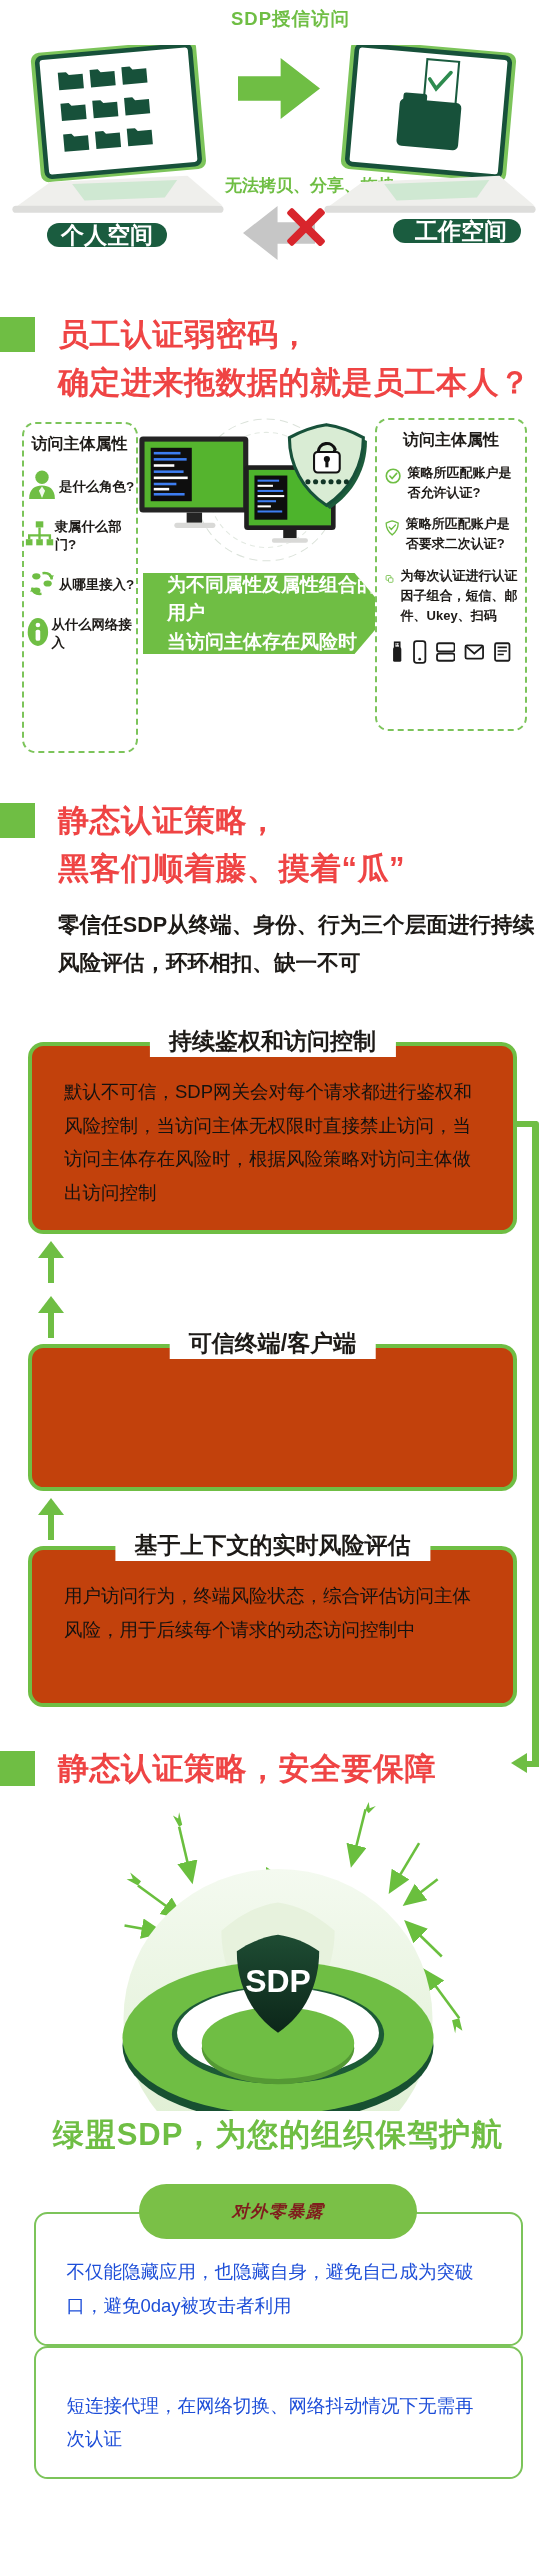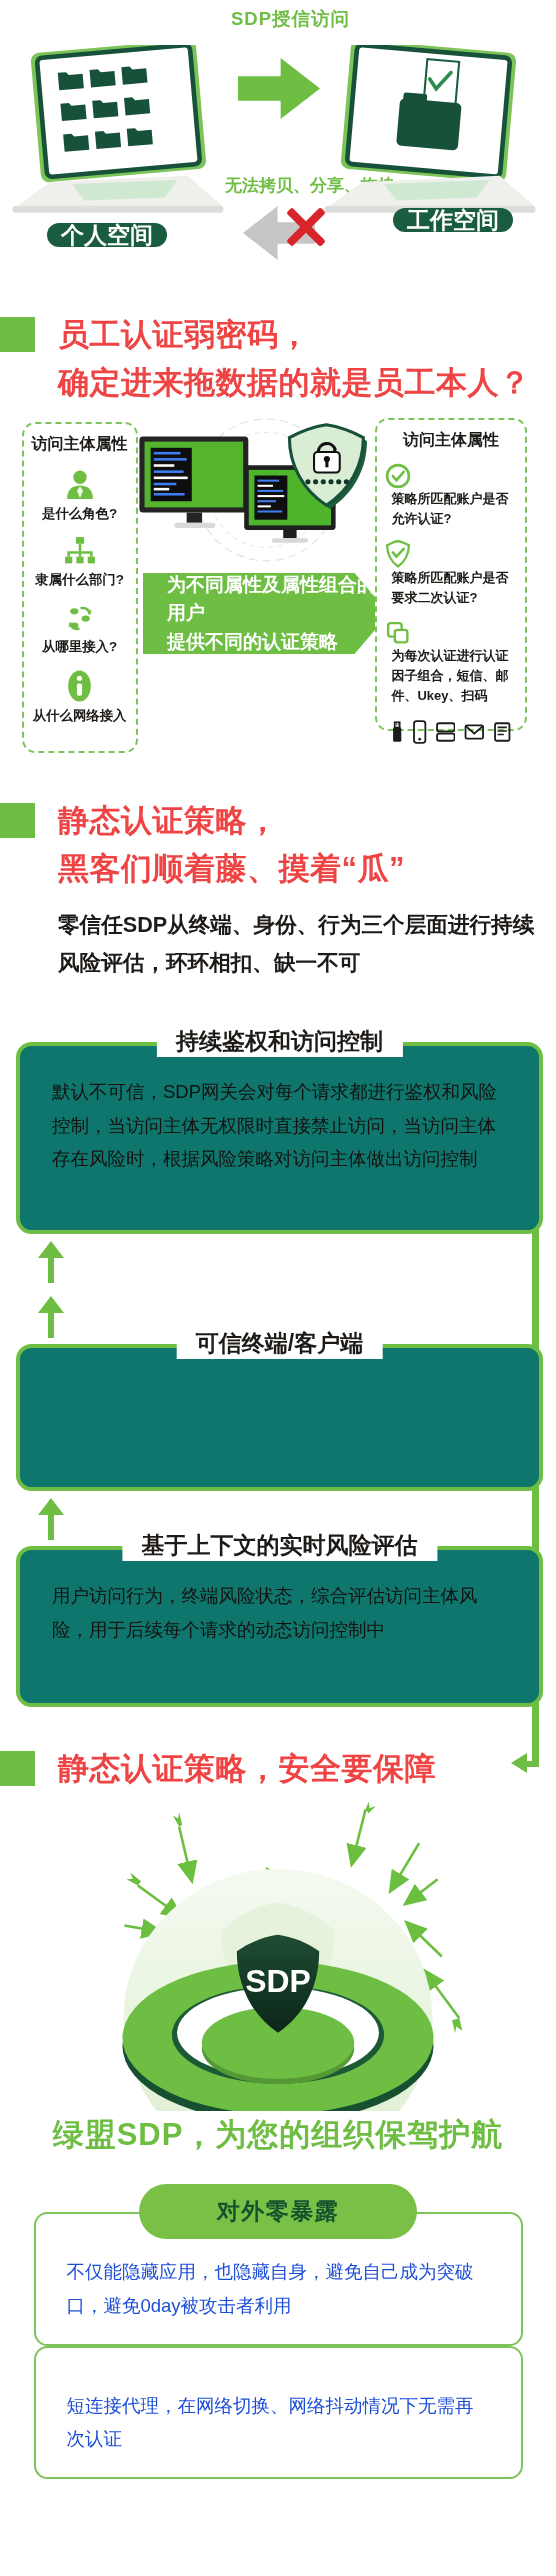--- a/index.html
+++ b/index.html
@@ -17,53 +17,53 @@
   .arr-l{position:absolute;left:243px;top:206px;width:72px;height:54px;background:#c6c6c6;
          clip-path:polygon(100% 30%,48% 30%,48% 0,0 50%,48% 100%,48% 70%,100% 70%);}
   .x-mark{position:absolute;left:282px;top:205px;width:44px;height:44px;z-index:2;}
   .x-mark::before,.x-mark::after{content:"";position:absolute;left:19.6px;top:-2.1px;width:8.2px;height:48px;
          background:#d8252c;border-radius:2.1px;}
   .x-mark::before{transform:rotate(45deg);} .x-mark::after{transform:rotate(-45deg);}
   .laptopL{position:absolute;left:6.2px;top:45px;}
   .laptopR{position:absolute;left:315px;top:45px;}
   .space-badge{position:absolute;width:120px;height:24px;background:#1a5c3f;border-radius:12px;
                color:#fff;font-size:23px;font-weight:800;display:flex;align-items:center;justify-content:center;}
-  .badgeL{left:47px;top:223px;} .badgeR{left:393px;top:208px;}
+  .badgeL{left:47px;top:223px;} .badgeR{left:393px;top:219px;padding-left:8px;}
 
   
   .sec-head{position:relative;padding-left:58px;margin-right:10.3px;}
   .sec-marker{position:absolute;left:0;top:6.2px;width:35px;height:35px;background:#6fbe44;}
   .sec-line{font-size:31px;font-weight:900;line-height:1.55;color:#ef4444;letter-spacing:0.5px;}
   .h1{margin-top:19.6px;} .h2{margin-top:33px;} .h3{margin-top:38px;}
 
   
   .attr{position:relative;height:346px;margin-top:11.3px;}
   .dash-panel{position:absolute;border:2.1px dashed #7cc45a;border-radius:13.4px;background:#fff;}
   .panelL{left:21.6px;top:4.1px;width:112px;height:327px;}
   .panelR{left:375px;top:0px;width:148px;height:309px;}
   .panel-title{font-size:16px;font-weight:800;text-align:center;margin-top:10.3px;color:#1d1a17;}
-  .pl-item{display:flex;flex-direction:column;align-items:center;margin-top:13.4px;}
+  .pl-item{display:flex;flex-direction:row;align-items:center;margin-top:13.4px;justify-content:center;}
   .pl-item .lbl{font-size:13.4px;color:#1d1a17;margin-top:4.1px;font-weight:600;}
-  .pr-item{display:flex;align-items:flex-start;margin:11.3px 7.2px 0 8.2px;flex-direction:column;}
+  .pr-item{display:flex;align-items:flex-start;margin:11.3px 7.2px 0 8.2px;}
   .pr-item .lbl{font-size:13px;line-height:1.55;color:#1d1a17;font-weight:600;margin-left:6.2px;}
   .dev-row{display:flex;justify-content:space-between;margin:13.4px 13.4px 0 13.4px;}
   .center-art{position:absolute;left:135px;top:0;}
   .attr-banner{position:absolute;left:143px;top:155px;width:246px;height:81px;background:#6fbe44;
       clip-path:polygon(0 0,86% 0,100% 50%,86% 100%,0 100%);display:flex;flex-direction:column;
       justify-content:center;padding-left:24px;box-sizing:border-box;}
   .attr-banner div{color:#fff;font-size:19px;font-weight:800;line-height:1.5;}
 
   
   .intro{padding-left:58px;padding-right:15.5px;margin-top:13.4px;font-size:21.6px;font-weight:700;
          line-height:1.75;color:#1d1a17;}
 
   
   .ztwrap{position:relative;margin-top:36px;padding-top:24px;}
-  .zbox{position:relative;margin-left:16px;width:527px;box-sizing:border-box;border:4.1px solid #6fbe44;
-        border-radius:15.5px;background:#0f766e;}
+  .zbox{position:relative;margin-left:28px;width:489px;box-sizing:border-box;border:4.1px solid #6fbe44;
+        border-radius:15.5px;background:#c2410c;}
   .zbox-title{position:absolute;top:-19.6px;left:50%;transform:translateX(-50%);background:#fff;
         padding:0 19.6px;font-size:23px;font-weight:900;white-space:nowrap;color:#1d1a17;}
   .zbox-body{padding:29px 27px 15.5px 32px;font-size:18.5px;line-height:1.82;color:#141210;font-weight:500;}
   .b1{height:192px;} .b2{height:147px;} .b3{height:147px;} .b4{height:161px;}
   .gap{height:55px;display:flex;align-items:center;}
   .up-arrow{margin-left:38px;display:flex;flex-direction:column;align-items:center;}
   .up-arrow .head{width:0;height:0;border-left:13px solid transparent;border-right:13px solid transparent;
         border-bottom:17.5px solid #6fbe44;}
   .up-arrow .stem{width:6.2px;height:25px;background:#6fbe44;}
   .conn-v{position:absolute;right:17.5px;top:103px;width:6.2px;height:646px;background:#6fbe44;border-radius:3.1px;}
@@ -73,21 +73,21 @@
         border-bottom:10.8px solid transparent;border-right:16.5px solid #6fbe44;}
 
   
   .ringart{display:block;margin:9.3px auto 0 auto;}
   .subtitle{margin-top:3.1px;text-align:center;font-size:31px;font-weight:900;color:#6fbe44;letter-spacing:1px;}
 
   
   .features{margin-top:28px;}
   .feature{width:489px;margin:0 auto 27px auto;}
   .pill{width:278px;height:55px;margin:0 auto;background:#7ac047;border-radius:28px;position:relative;z-index:2;
-        display:flex;align-items:center;justify-content:center;color:#14532d;font-size:23px;font-weight:900;letter-spacing:1.5px;}
+        display:flex;align-items:center;justify-content:center;color:#7f1d1d;font-size:17px;font-weight:900;letter-spacing:1.5px;font-style:italic;}
   .fbox{border:2.1px solid #7cc45a;border-radius:13.4px;margin-top:-27px;padding:41px 29px 21.6px 31px;
         font-size:18.5px;line-height:1.8;color:#1d4ed8;font-weight:500;min-height:52px;box-sizing:border-box;}
 </style>
 </head>
 <body>
 
 <div class="page">
 
   <div class="hero">
     <div class="flow-label">SDP授信访问</div>
@@ -244,21 +244,21 @@
               <circle cx="381" cy="124" r="5"></circle>
               <circle cx="396" cy="124" r="5"></circle>
               <circle cx="411" cy="124" r="5"></circle>
             </g>
         </g>
       </svg>
     </div>
 
     <div class="attr-banner">
       <div>为不同属性及属性组合的用户</div>
-      <div>提供不同的认证策略</div>
+      <div>当访问主体存在风险时</div>
     </div>
 
     <div class="dash-panel panelR">
       <div class="panel-title">访问主体属性</div>
       <div class="pr-item">
         <svg width="26" height="26" viewBox="0 0 50 50">
           <circle cx="25" cy="25" r="21" fill="none" stroke="#6fbe44" stroke-width="5"></circle>
           <path d="M15,25 l7,8 l14,-16" fill="none" stroke="#6fbe44" stroke-width="5" stroke-linecap="round"></path>
         </svg>
         <div class="lbl">策略所匹配账户是否允许认证?</div>

